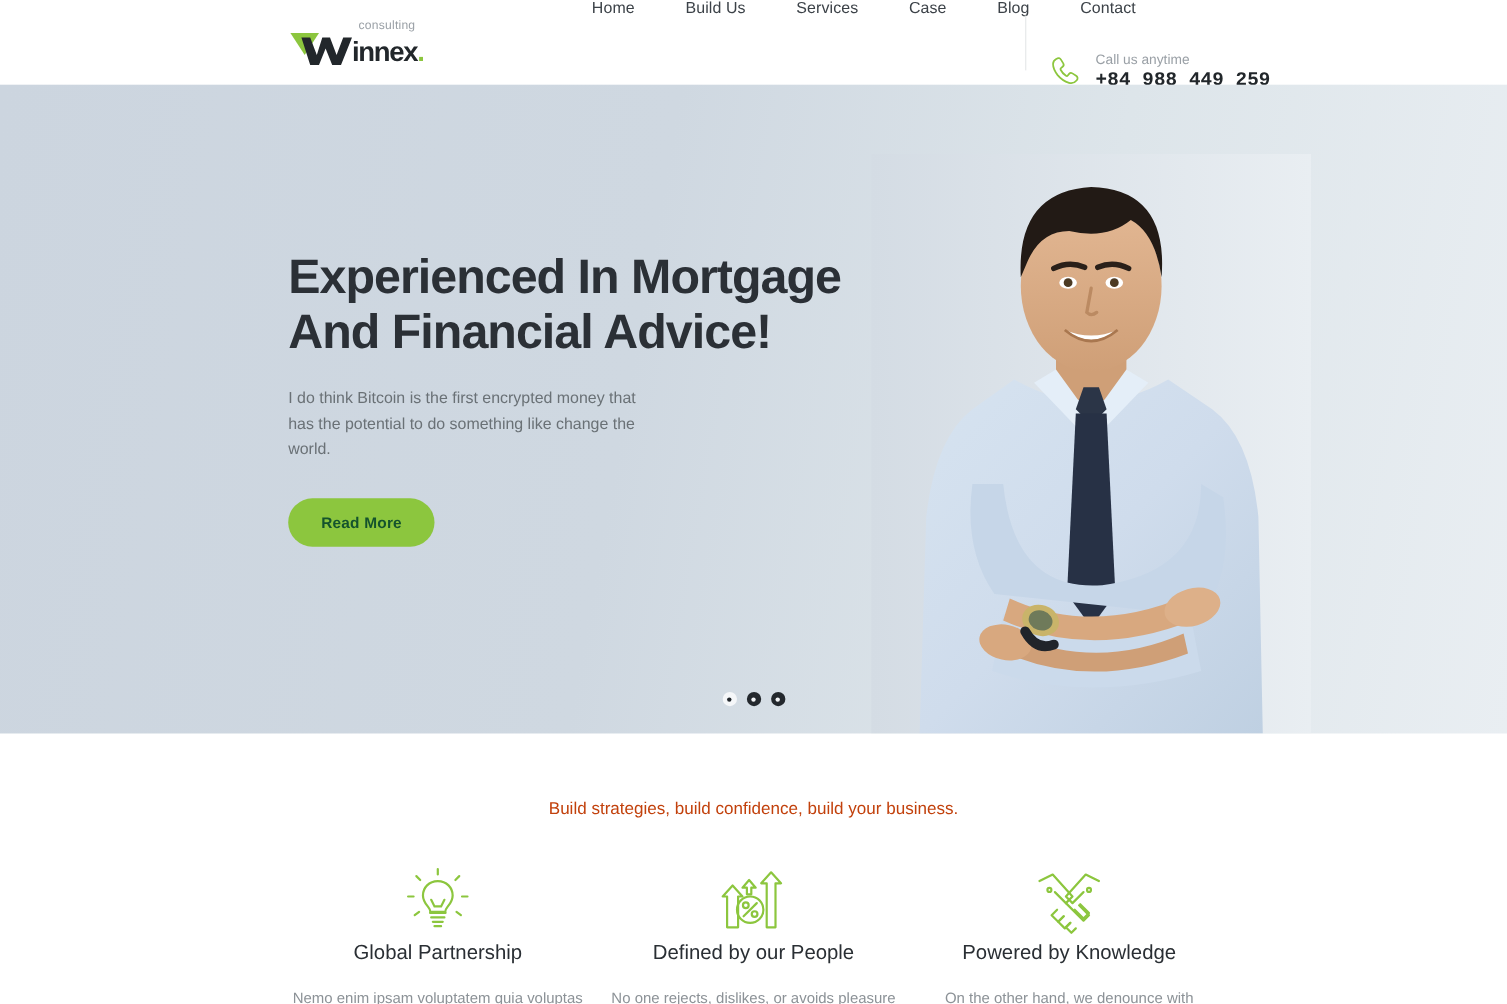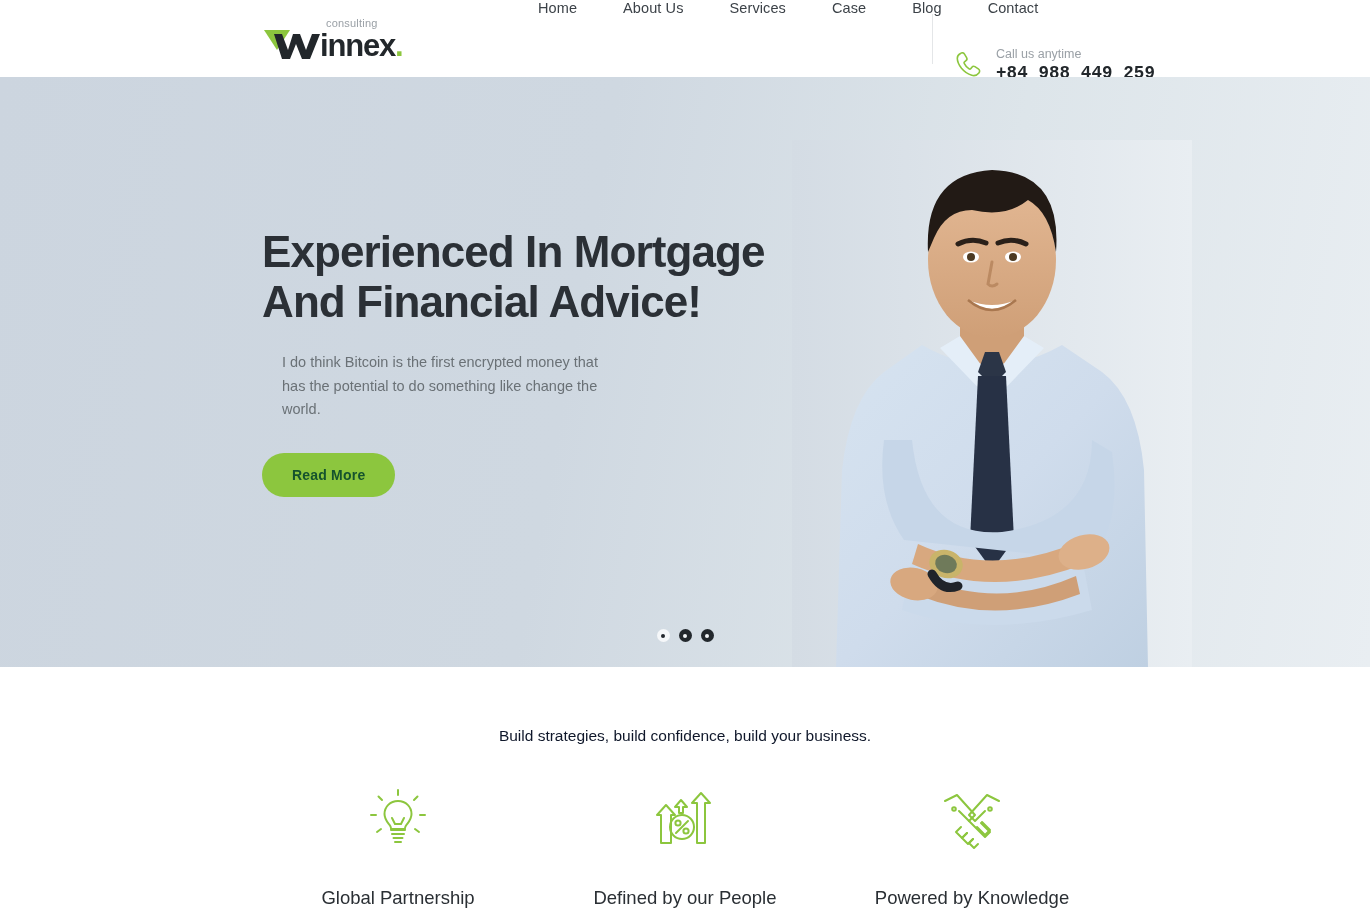--- a/index.html
+++ b/index.html
@@ -25,21 +25,21 @@
     position:absolute; left:64px; top:0px;
     font-size:11px; color:#9aa0a6;
     letter-spacing:.2px; font-weight:400;text-align:right;
   }
   .logo-main {
     position:absolute; left:0px; top:11px;
     display:flex; align-items:flex-end;
   }
   .logo-svg { display:block; }
   .logo-text {
-    font-size:31px; font-weight:800; color:#22272b;
+    font-size:25px; font-weight:800; color:#22272b;
     letter-spacing:-1.2px; line-height:.95;
     margin-left:-2px;
   }
   .logo-dot { color:#8cc63e; font-weight:800; }
 
   .nav {
     position:absolute; left:538px; top:0;
     height:88px; display:flex; align-items:flex-start; gap:0px;
   }
   .nav a {
@@ -70,21 +70,21 @@
     background:linear-gradient(100deg,#ccd5df 0%,#cfd8e1 42%,#dde5ea 70%,#e9eef2 100%);
     overflow:hidden;
   }
   .hero-text { position:absolute; left:262px; top:150px; width:560px; }
   .hero-h1 {
     font-size:44px; line-height:1.13; font-weight:800;
     color:#2b3036; letter-spacing:-.9px;
   }
   .hero-p {
     margin-top:25px; font-size:14.5px; line-height:1.62;
-    color:#6a7176; max-width:320px;margin-left:20px;
+    color:#6a7176; max-width:320px;
   }
   .btn-read {
     margin-top:31px; display:inline-block;
     background:#8cc63e; color:#14532d;
     font-size:14px; font-weight:700;
     padding:14px 30px; border:none; border-radius:26px;
     cursor:pointer; letter-spacing:.2px;
   }
 
   .hero-photo {
@@ -105,30 +105,30 @@
   .dot.active i { background:#23282d; }
 
   
   .why { position:relative; width:1370px; background:#fff; padding-top:40px; }
   .why-title {
     text-align:center; font-size:38px; font-weight:800;
     color:#25292e; letter-spacing:-.7px;
   }
   .why-sub {
     text-align:center; margin-top:20px;
-    font-size:15.5px; color:#0f172a;
+    font-size:15.5px; color:#c2410c;
   }
   .features {
     display:flex; justify-content:center;
     margin-top:38px; padding:0 248px;
   }
   .feature { width:287px; text-align:center; padding:0 10px; }
   .feat-icon { height:72px; display:flex; align-items:center; justify-content:center; }
   .feat-title {
-    margin-top:32px; font-size:18.5px;
+    font-size:18.5px;
     color:#2a2f34; font-weight:400;
   }
   .feat-body {
     margin-top:19px; font-size:13.6px;
     line-height:1.75; color:#8c9297;
   }
 </style>
 </head>
 <body>
 
@@ -140,21 +140,21 @@
       <svg class="logo-svg" width="60" height="32" viewBox="0 0 60 32">
         <polygon points="2,2 28,2 15,22" fill="#8cc63e"></polygon>
         <polygon points="12,6 20,6 26,22 31,6 38,6 44,22 50,6 58,6 48,31 40,31 34,16 28,31 20,31" fill="#22272b"></polygon>
       </svg>
       <span class="logo-text">innex<span class="logo-dot">.</span></span>
     </span>
   </a>
 
   <nav class="nav">
     <a href="#">Home</a>
-    <a href="#">About Us</a>
+    <a href="#">Build Us</a>
     <a href="#">Services</a>
     <a href="#">Case</a>
     <a href="#">Blog</a>
     <a href="#">Contact</a>
   </nav>
 
   <div class="hdr-divider"></div>
 
   <div class="callbox">
     <svg class="phone-icon" viewBox="0 0 32 32">

